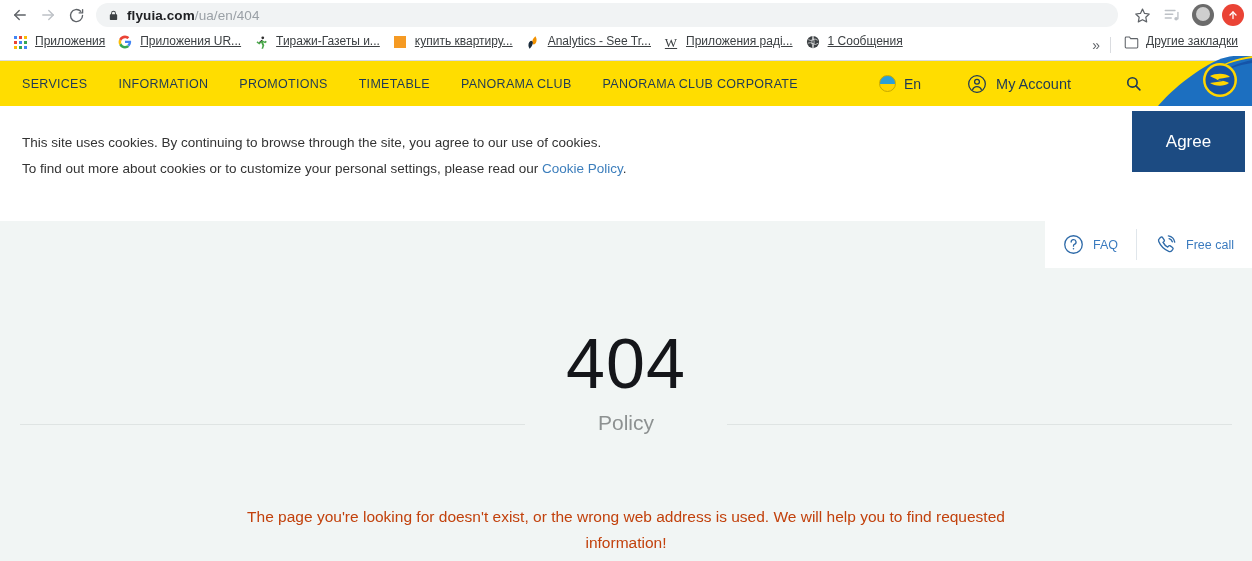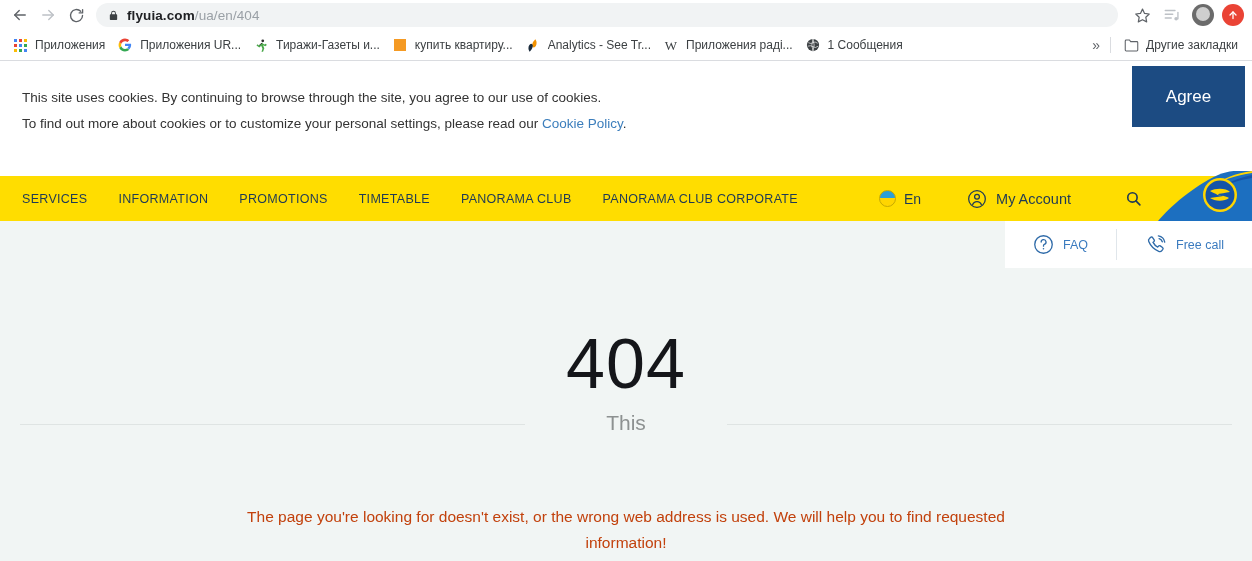--- a/index.html
+++ b/index.html
@@ -89,25 +89,26 @@
     align-items: center;
     padding: 0 6px 0 8px;
     background: #ffffff;
     border-bottom: 1px solid #dadce0;
     font-size: 12px;
     color: #3c4043;
     white-space: nowrap;
   }
   .bm {
     display: flex;
-    align-items: center;
+    align-items: flex-start;
     height: 22px;
     padding: 0 8px 0 4px;
     border-radius: 4px;
     flex: 0 0 auto;
+    text-decoration: underline;
   }
   .bm-label { margin-left: 7px; font-size: 12px; color: #3c4043; }
   .bm-icon { width: 16px; height: 16px; display: flex; align-items: center; justify-content: center; flex: 0 0 auto; }
 
   #apps-grid { display: grid; grid-template-columns: repeat(3, 3px); grid-template-rows: repeat(3, 3px); gap: 2px; }
   #apps-grid i { display: block; width: 3px; height: 3px; }
 
   #bm-overflow {
     margin-left: auto;
     color: #5f6368;
@@ -202,21 +203,21 @@
     top: 160px;
     height: 47px;
     background: #ffffff;
     display: flex;
     align-items: center;
     z-index: 5;
   }
   .help-item {
     display: flex;
     align-items: center;
-    padding: 0 28px;
+    padding: 0 18px;
     height: 47px;
     cursor: pointer;
     color: #2e6aa8;
   }
   .help-label { margin-left: 9px; font-size: 12.5px; color: #3b7bbf; }
   #help-divider { width: 1px; height: 31px; background: #e0e6eb; }
 
   
   #error-block { position: relative; padding-top: 70px; text-align: center; }
   #error-code {
@@ -394,26 +395,20 @@
         <svg width="15" height="14" viewBox="0 0 24 22" fill="none" stroke="#5f6368" stroke-width="1.7">
             <path d="M2 19V4.5A1.5 1.5 0 0 1 3.5 3h5.2l2 2.6h9.8A1.5 1.5 0 0 1 22 7.1V19a1.5 1.5 0 0 1-1.5 1.5h-17A1.5 1.5 0 0 1 2 19z"></path>
           </svg>
       </span>
       <span class="bm-label">Другие закладки</span>
     </div>
   </div>
 </div>
 
 <div id="page">
-
-  <div id="cookie-banner">
-    <p>This site uses cookies. By continuing to browse through the site, you agree to our use of cookies.</p>
-    <p><span>To find out more about cookies or to customize your personal settings, please read our </span><a href="#" id="cookie-policy-link">Cookie Policy</a><span>.</span></p>
-    <button id="agree-button">Agree</button>
-  </div>
 
   <div id="site-nav">
     <span class="nav-item">SERVICES</span>
     <span class="nav-item">INFORMATION</span>
     <span class="nav-item">PROMOTIONS</span>
     <span class="nav-item">TIMETABLE</span>
     <span class="nav-item">PANORAMA CLUB</span>
     <span class="nav-item">PANORAMA CLUB CORPORATE</span>
 
     <div id="nav-right">
@@ -444,20 +439,26 @@
         <path d="M112 0 L112 50 L18 50 C30 36 52 16 78 4 C88 -0.5 100 -1 112 0 Z" fill="#1c6fc0"></path>
         <path d="M112 0 C96 2 82 8 70 16 C80 10 96 4 112 2 Z" fill="#ffd500"></path>
         <path d="M112 4 C98 7 84 13 72 21 C84 14 98 9 112 7 Z" fill="#1554a8"></path>
         <circle cx="80" cy="24" r="17" fill="#ffd500"></circle>
         <circle cx="80" cy="24" r="14.5" fill="#1554a8"></circle>
         <path d="M70 20 C76 17 86 17 90 21 C86 22 80 22 76 24 C80 24 86 25 89 27 C84 31 74 30 70 27 C74 26 80 26 83 25 C79 24 73 22 70 20 Z" fill="#ffd500"></path>
       </svg>
     </div>
   </div>
 
+  <div id="cookie-banner">
+    <p>This site uses cookies. By continuing to browse through the site, you agree to our use of cookies.</p>
+    <p><span>To find out more about cookies or to customize your personal settings, please read our </span><a href="#" id="cookie-policy-link">Cookie Policy</a><span>.</span></p>
+    <button id="agree-button">Agree</button>
+  </div>
+
   <div id="help-panel">
     <div class="help-item">
       <span style="display:flex;">
         <svg width="21" height="21" viewBox="0 0 24 24" fill="none" stroke="#2e6aa8" stroke-width="1.5">
             <circle cx="12" cy="12" r="10"></circle>
             <path d="M9.3 9.2a2.8 2.8 0 1 1 3.6 2.7c-.6.2-.9.8-.9 1.4v.6" stroke-linecap="round"></path>
             <circle cx="12" cy="16.8" r="0.9" fill="#2e6aa8" stroke="none"></circle>
           </svg>
       </span>
       <span class="help-label">FAQ</span>
@@ -472,18 +473,18 @@
       </span>
       <span class="help-label">Free call</span>
     </div>
   </div>
 
   <div id="error-block">
     <div id="error-code">404</div>
     <div id="error-subtitle-row">
       <span class="rule" id="rule-left"></span>
       <span class="rule" id="rule-right"></span>
-      <span id="error-subtitle">This</span>
+      <span id="error-subtitle">Policy</span>
     </div>
     <div id="error-message">The page you're looking for doesn't exist, or the wrong web address is used. We will help you to find requested information!</div>
   </div>
 
 </div>
 
 </body></html>

